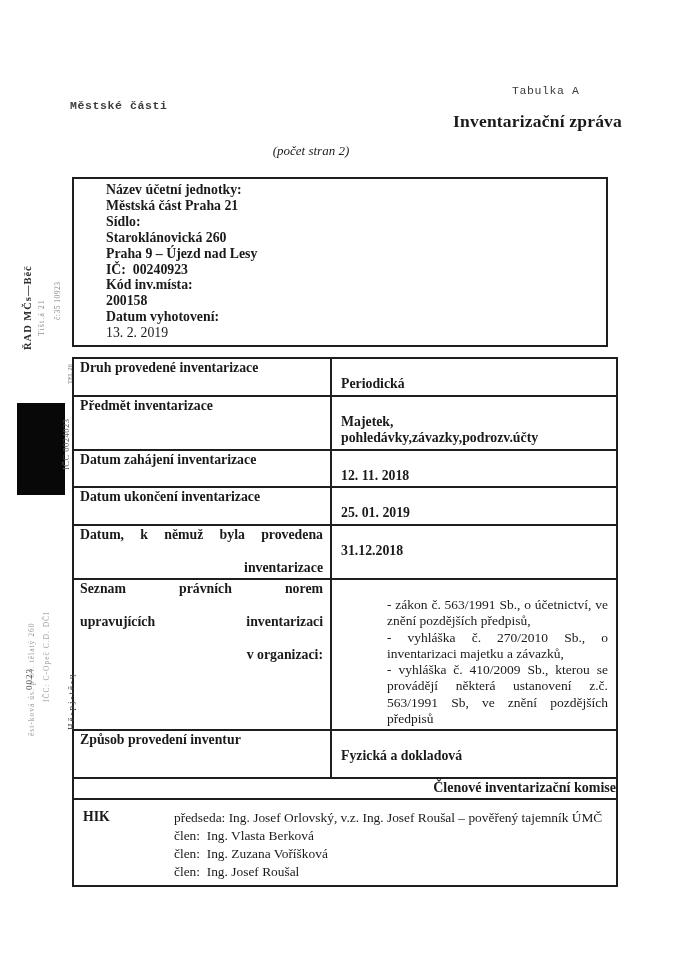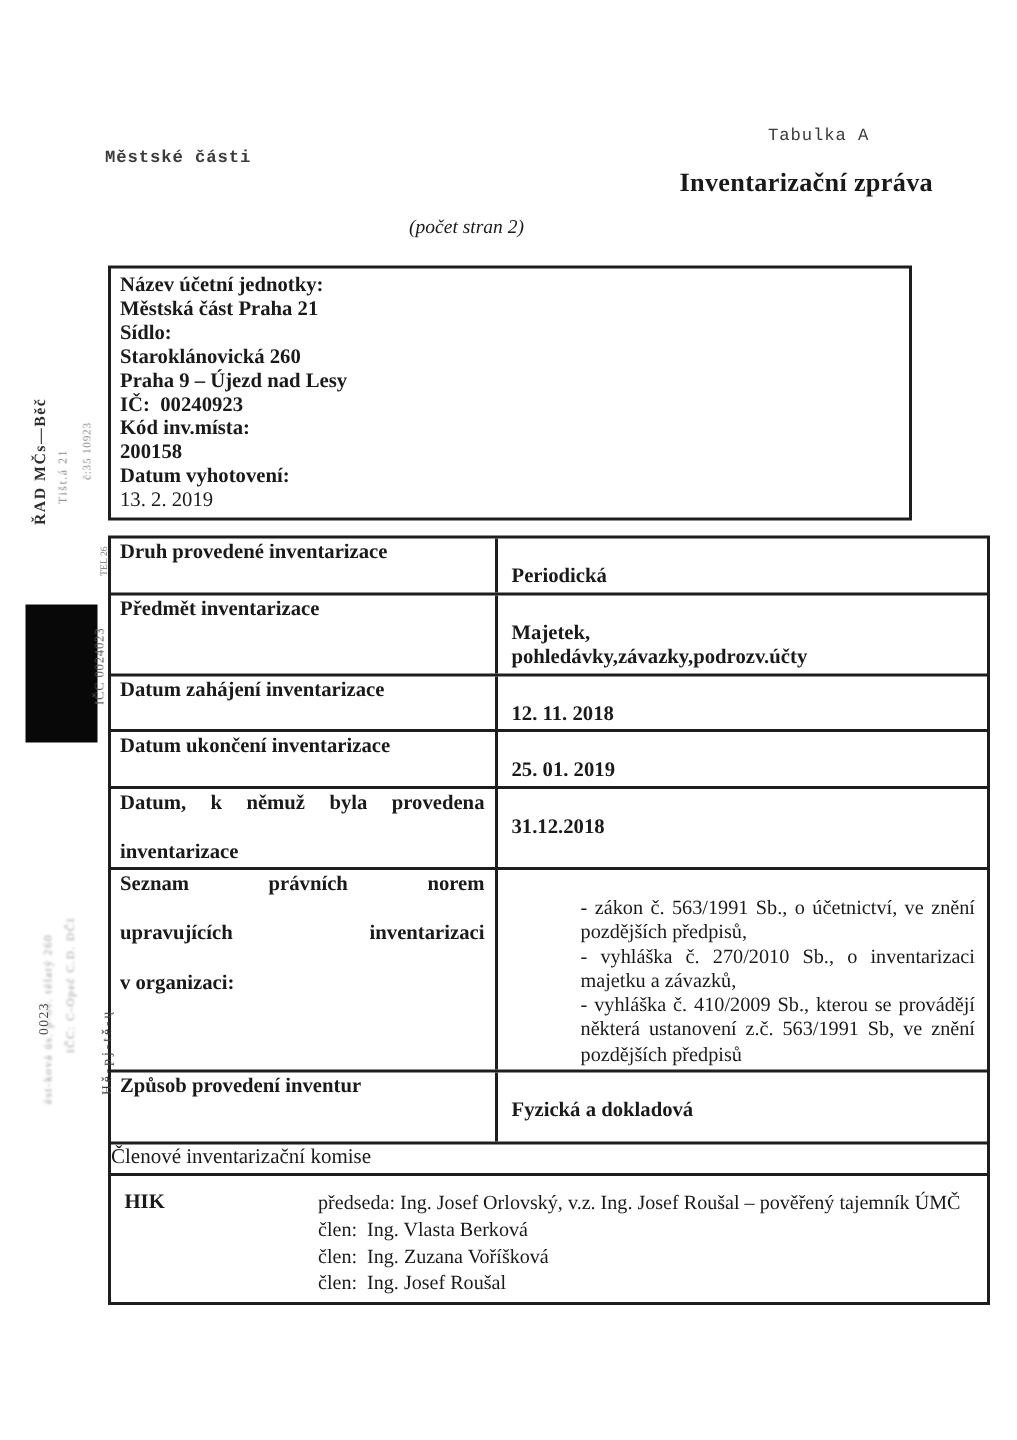--- a/index.html
+++ b/index.html
@@ -14,43 +14,43 @@
   .lh-right{left:512px;top:84px;letter-spacing:.6px;}
   
   .title-wrap{position:absolute;left:0;top:112px;width:622px;text-align:center;}
   .doc-title{font-size:17.5px;font-weight:bold;line-height:19px;letter-spacing:.2px;text-align:right;}
   .doc-subtitle{margin-top:12px;font-size:13px;font-style:italic;}
   
   .unit-box{
     position:absolute;left:72px;top:177px;width:536px;
     border:2px solid #1e1e1e;padding:3px 8px 4px 6px;background:#fff;
   }
-  .u-line{font-size:13.8px;font-weight:bold;line-height:15.9px;white-space:pre-wrap;}
+  .u-line{font-size:13.8px;font-weight:bold;line-height:15.9px;white-space:pre-wrap;margin-left:26px;}
   .u-line.regular{font-weight:normal;}
   
-  .main-table{position:absolute;left:72px;top:357px;width:588px;border:2px solid #1e1e1e;background:#fff;}
+  .main-table{position:absolute;left:72px;top:357px;width:546px;border:2px solid #1e1e1e;background:#fff;}
   .trow{display:flex;border-bottom:2px solid #1e1e1e;}
   .trow:last-child{border-bottom:none;}
   .tl{
     flex:0 0 258px;width:258px;border-right:2px solid #1e1e1e;
     padding:1px 7px 2px 6px;font-weight:bold;font-size:13.8px;line-height:16.5px;
   }
   .tval{
     flex:1;padding:17px 8px 2px 9px;font-weight:bold;font-size:13.8px;
     line-height:16.5px;white-space:pre-line;
   }
   .tval.laws{font-weight:normal;white-space:normal;font-size:13.5px;line-height:16.3px;margin-left:46px;}
   .law{text-align:justify;}
   .jline{text-align:justify;}
   .jline::after{content:"";display:inline-block;width:100%;height:0;}
-  .jline.last{text-align:left;}
+  .jline.last{text-align:right;}
   .jline.last::after{content:none;}
-  .band{display:block;text-align:left;font-weight:normal;font-size:14px;padding:1px 0 2px;}
+  .band{display:block;text-align:right;font-weight:bold;font-size:14px;padding:1px 0 2px;}
   .hik-l{flex:0 0 100px;padding:9px 6px 2px 9px;font-weight:bold;font-size:13.8px;}
-  .hik-r{flex:1;padding:9px 6px 4px 0;margin-left:38px;}
+  .hik-r{flex:1;padding:9px 6px 4px 0;}
   .member{font-size:13.4px;line-height:17.8px;white-space:pre-wrap;}
   
   .redaction{position:absolute;left:17px;top:403px;width:48px;height:92px;background:#080808;}
   .frag{
     position:absolute;transform:rotate(-90deg);transform-origin:0 0;
     white-space:nowrap;font-family:"Liberation Serif",serif;pointer-events:none;
   }
   .f0{left:22px;top:350px;font-size:10.5px;font-weight:bold;color:#2e2e2e;filter:blur(.3px);letter-spacing:1px;}
   .f1{left:37px;top:336px;font-size:8px;color:#8e8e8e;filter:blur(.45px);letter-spacing:1px;}
   .f2{left:53px;top:320px;font-size:7.5px;color:#8a8a8a;filter:blur(.45px);letter-spacing:.5px;}

